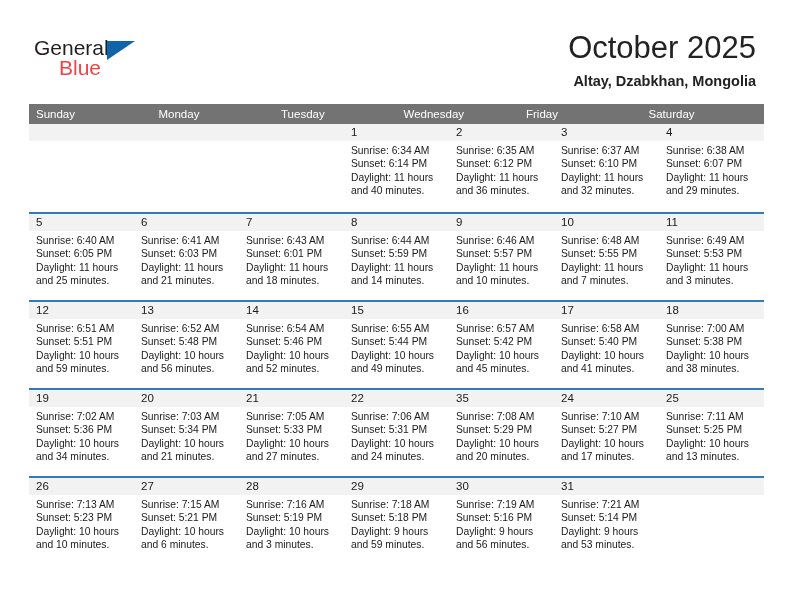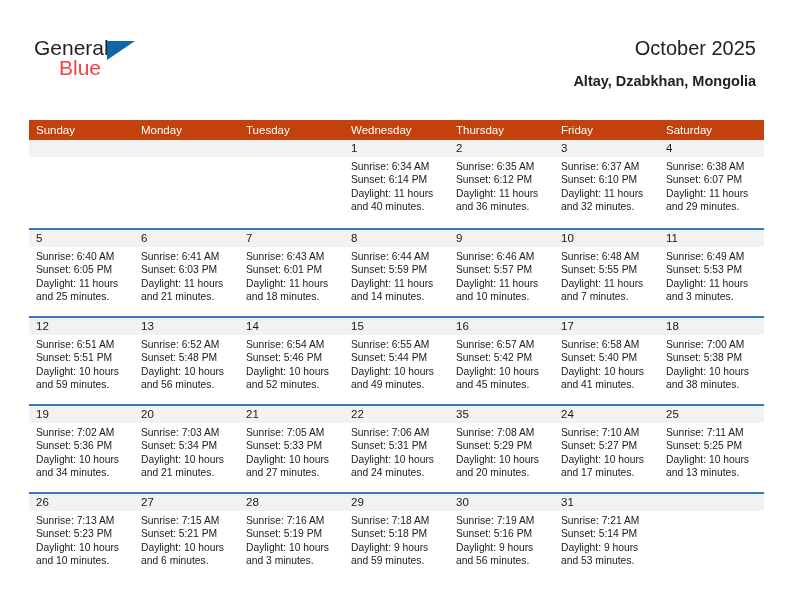--- a/index.html
+++ b/index.html
@@ -63,21 +63,21 @@
     border-bottom: 19px solid transparent;
   }
 
   .title-block {
     position: absolute;
     right: 36px;
     top: 32px;
     text-align: right;
   }
   .cal-title {
-    font-size: 20px;
+    font-size: 31px;
     color: #222222;
     line-height: 32px;
     white-space: nowrap;
     margin-left: 8px;
   }
   .cal-subtitle {
     font-size: 14.5px;
     color: #222222;
     line-height: 20px;
     margin-top: 7px;
@@ -87,22 +87,21 @@
 
   
   .calendar {
     position: absolute;
     left: 29px;
     top: 104px;
     width: 735px;
   }
   .weekday-row {
     display: flex;
-    background: #c2410c;
-    margin-top: 16px;
+    background: #737373;
   }
   .weekday {
     flex: 1 1 0;
     box-sizing: border-box;
     height: 20px;
     line-height: 20px;
     padding-left: 7px;
     font-size: 11.5px;
     color: #ffffff;
     overflow: hidden;
@@ -167,21 +166,20 @@
 
   </div>
 
   <div class="calendar">
 
     <div class="weekday-row">
       <div class="weekday">Sunday</div>
       <div class="weekday">Monday</div>
       <div class="weekday">Tuesday</div>
       <div class="weekday">Wednesday</div>
-      <div class="weekday">Thursday</div>
       <div class="weekday">Friday</div>
       <div class="weekday">Saturday</div>
     </div>
 
     <div id="weeks-container">
         <div class="week-row first">
           <div class="day-cell empty">
             <div class="day-number-band"></div>
           </div>
           <div class="day-cell empty">

